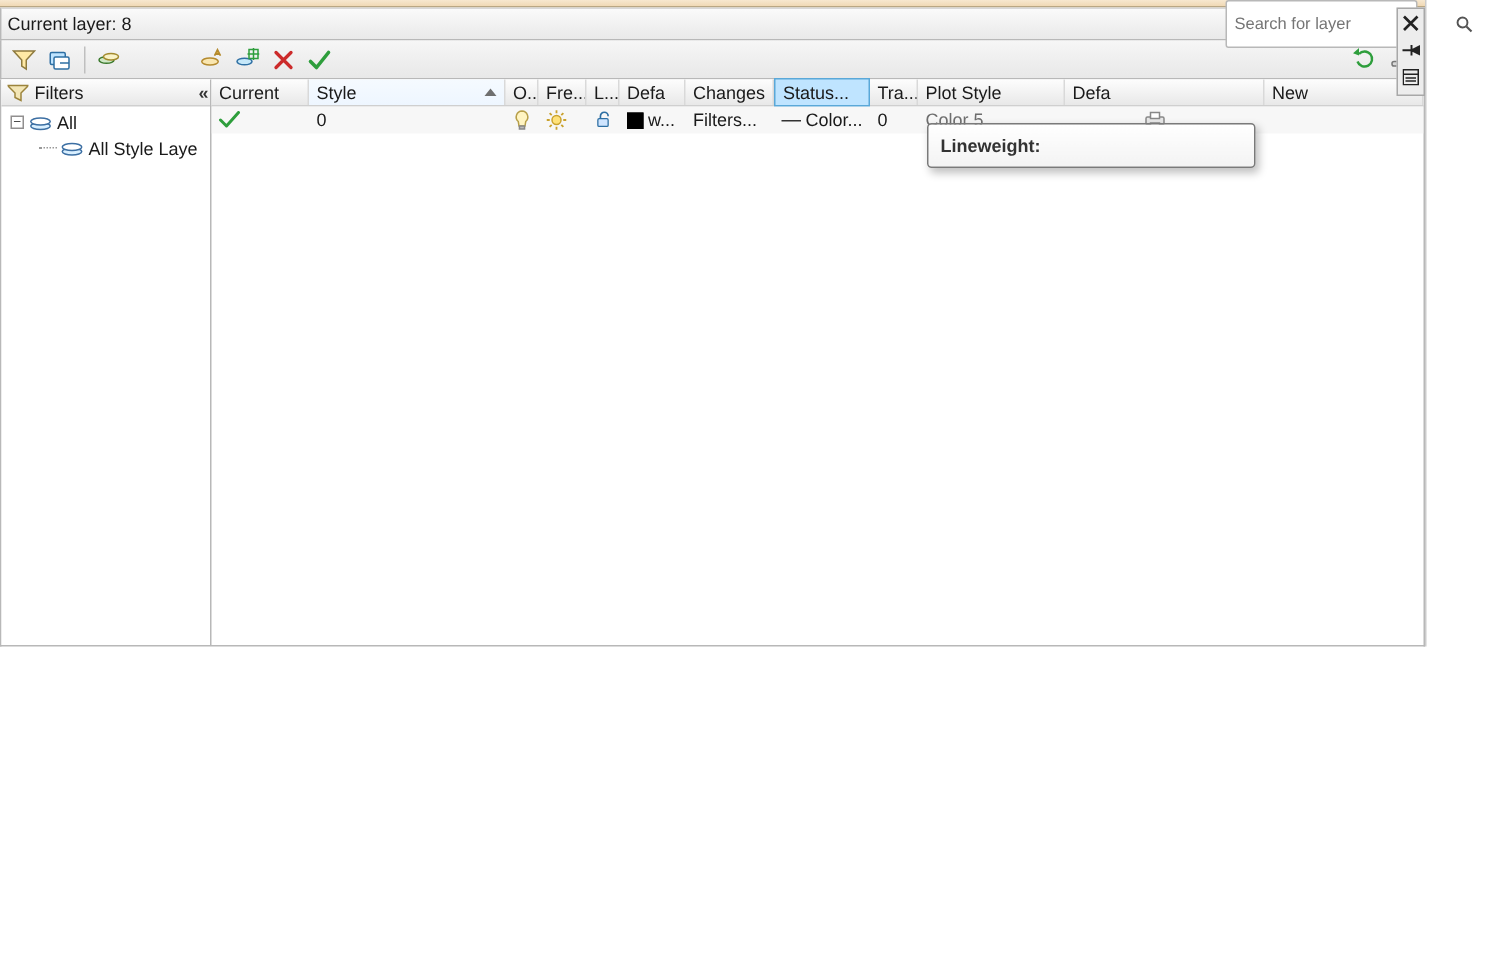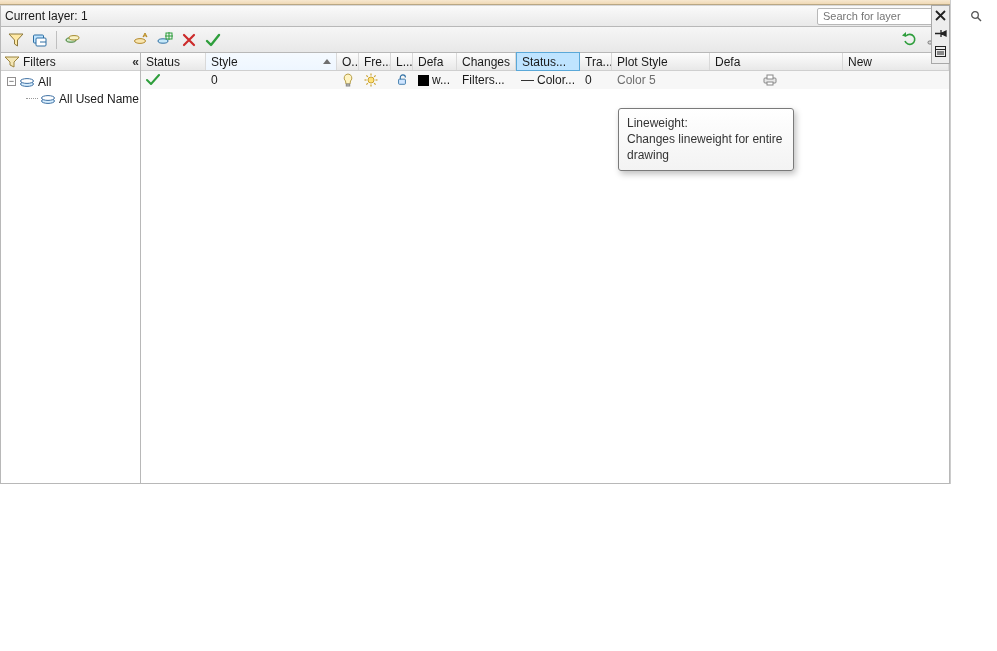--- a/index.html
+++ b/index.html
@@ -30,21 +30,21 @@
   .header{
     display:flex;align-items:center;height:22px;
     background:linear-gradient(#fafafa,#e9e9e9);
     border:1px solid #b8b8b8;
     border-top:1px solid #d8d8d8;
     padding:0 4px;gap:4px;
   }
   .header .title{flex:0 0 auto;}
   .header .spacer{flex:1 1 auto;}
   .search{
-    display:flex;align-items:center;width:128px;height:17px;
+    display:flex;align-items:center;width:128px;height:32px;
     background:#fff;border:1px solid #b8b8b8;border-radius:2px;
     padding:0 3px;gap:3px;
   }
   .search input{border:none;outline:none;flex:1 1 auto;font-size:11px;background:transparent;color:var(--muted);}
   .search svg{flex:0 0 auto;}
   
   .toolbar{
     display:flex;align-items:center;height:26px;
     background:linear-gradient(#f6f6f6,#e8e8e8);
     border:1px solid #b8b8b8;border-top:none;
@@ -52,21 +52,21 @@
   }
   .tb-btn{
     width:22px;height:22px;display:flex;align-items:center;justify-content:center;
     border:1px solid transparent;border-radius:2px;
   }
   .tb-gap{width:42px;}
   .tb-sep{width:1px;height:18px;background:#bfbfbf;margin:0 3px;}
   .tb-spacer{flex:1 1 auto;}
   
   .main{
-    display:flex;height:431px;
+    display:flex;height:378px;
     border:1px solid #b8b8b8;border-top:none;
     background:var(--panel);
   }
   .left{flex:0 0 140px;border-right:1px solid #b8b8b8;background:var(--panel);display:flex;flex-direction:column;min-width:0;}
   .right{flex:1 1 auto;display:flex;flex-direction:column;min-width:0;position:relative;}
   .filter-header{
     display:flex;align-items:center;gap:4px;
     height:18px;padding:0 4px;
     background:linear-gradient(var(--grad-top),var(--grad-bot));
     border-bottom:1px solid #cfcfcf;
@@ -125,43 +125,43 @@
   .cell{
     display:flex;align-items:center;gap:3px;padding:0 5px;
     white-space:nowrap;overflow:hidden;
   }
   .cell.plotstyle{color:var(--muted);}
   .swatch{width:11px;height:11px;background:#fff;border:1px solid #555;}
   .swatch.black{background:#000;border-color:#000;}
   .lt-sample{width:24px;border-top:1px solid #333;}
   
   .tooltip{
-    position:absolute;left:618px;top:108px;width:176px;
+    position:absolute;left:618px;top:82px;width:219px;
     background:linear-gradient(#ffffff,#f3f3f3);
     border:1px solid #7a7a7a;border-radius:3px;
     box-shadow:2px 3px 6px rgba(0,0,0,.25);
-    padding:6px 8px;color:#333;line-height:1.35;
+    padding:6px 8px;color:#333;line-height:1.35;font-weight:bold;
   }
   
   .sidebar{
     position:absolute;left:931px;top:5px;width:19px;
     display:flex;flex-direction:column;align-items:center;gap:3px;
     background:#ededed;border:1px solid #a8a8a8;padding:2px 0 4px;
   }
   .sb-btn{width:15px;height:15px;display:flex;align-items:center;justify-content:center;}
   svg{display:block;}
 </style>
 </head>
 <body>
 
 <div class="app-wrap">
   <div class="tab-stub"></div>
 
   <div class="header">
-    <span class="title">Current layer: 1</span>
+    <span class="title">Current layer: 8</span>
     <span class="spacer"></span>
     <div class="search">
       <input type="text" placeholder="Search for layer" style="">
       <span>
         <svg width="12" height="12" viewBox="0 0 12 12">
             <circle cx="5" cy="5" r="3.3" fill="none" stroke="#555" stroke-width="1.3"></circle>
             <line x1="7.6" y1="7.6" x2="11" y2="11" stroke="#555" stroke-width="1.4"></line>
           </svg>
       </span>
     </div>
@@ -250,28 +250,28 @@
           <span>All</span>
         </div>
         <div class="tree-row indent">
           <span class="tree-dots"></span>
           <span class="layers-icon">
             <svg width="16" height="12" viewBox="0 0 16 12">
                 <ellipse cx="8" cy="8" rx="6.5" ry="2.4" fill="#d8efff" stroke="#3c6fa3"></ellipse>
                 <ellipse cx="8" cy="5" rx="6.5" ry="2.4" fill="#fff" stroke="#3c6fa3"></ellipse>
               </svg>
           </span>
-          <span>All Used Name</span>
+          <span>All Style Laye</span>
         </div>
       </div>
     </div>
 
     <div class="right">
       <div class="colhead">
-        <div class="col col-status">Status</div>
+        <div class="col col-status">Current</div>
         <div class="col col-name sorted">
           <span>Style</span>
           <span class="sort-tri"></span>
         </div>
         <div class="col col-on">O..</div>
         <div class="col col-freeze">Fre...</div>
         <div class="col col-lock">L...</div>
         <div class="col col-color">Defa</div>
         <div class="col col-linetype">Changes</div>
         <div class="col col-lineweight hilite">Status...</div>
@@ -336,21 +336,20 @@
           </div>
           <div class="cell col-new"></div>
         </div>
       </div>
     </div>
 
   </div>
 
   <div class="tooltip">
     <div>Lineweight:</div>
-    <div>Changes lineweight for entire drawing</div>
   </div>
 
   <div class="sidebar">
     <div class="sb-btn">
       <svg width="11" height="11" viewBox="0 0 11 11">
           <path d="M1 1 L10 10 M10 1 L1 10" stroke="#222" stroke-width="1.8"></path>
         </svg>
     </div>
     <div class="sb-btn">
       <svg width="13" height="11" viewBox="0 0 13 11">

